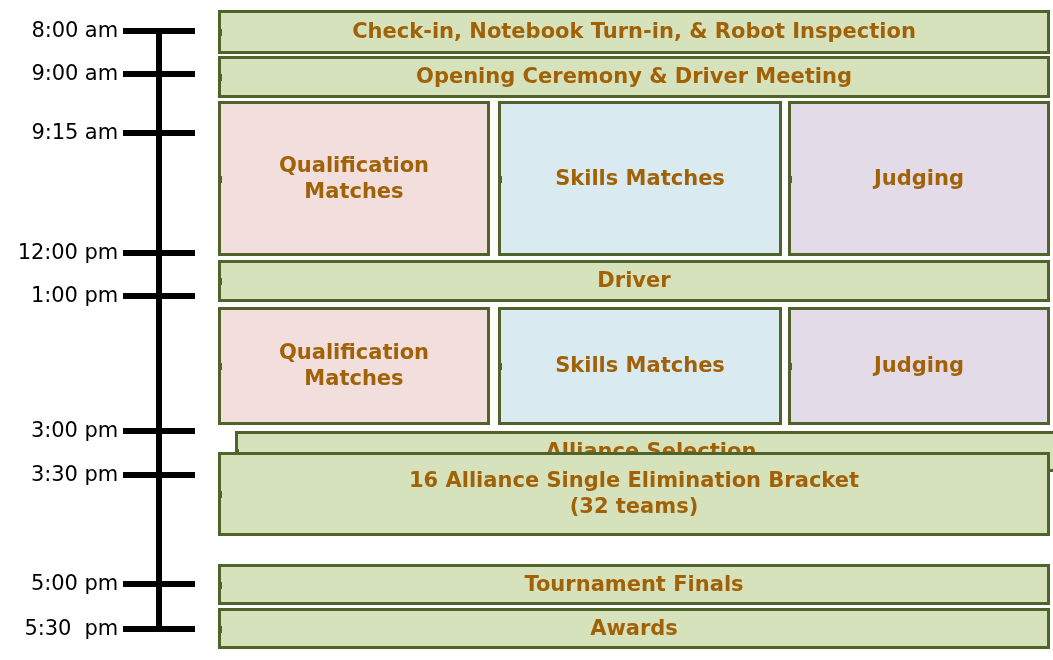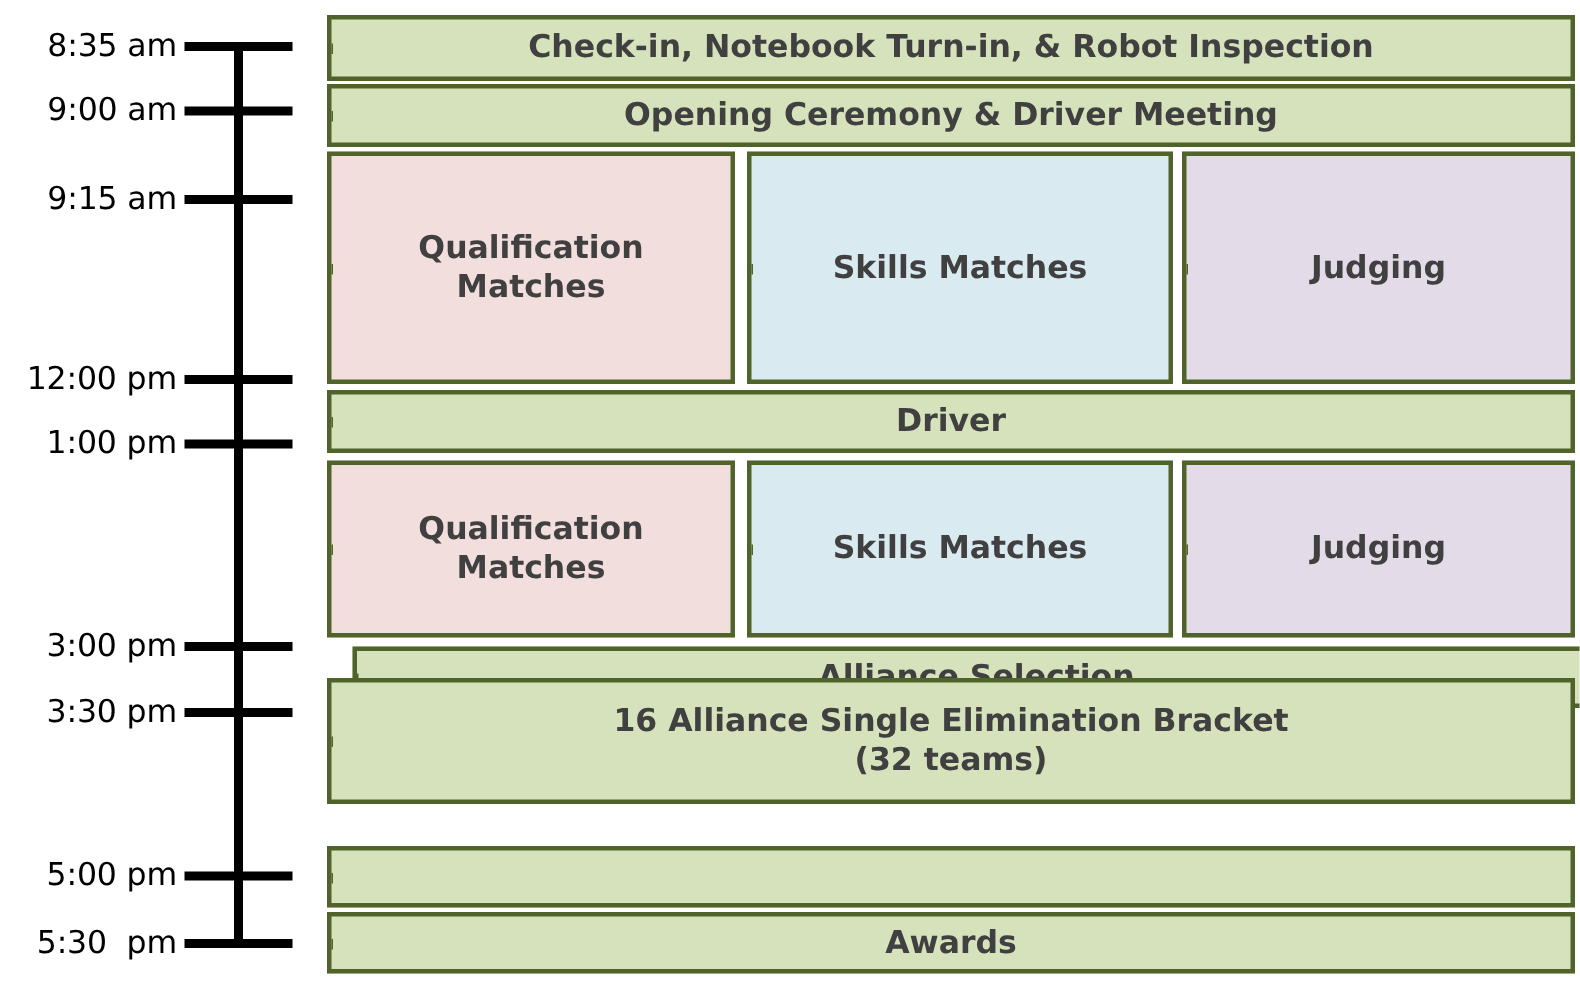--- a/index.html
+++ b/index.html
@@ -82,21 +82,21 @@
     position: absolute;
     top: 0;
     height: 100%;
     border: 3px solid #4F632A;
     display: flex;
     align-items: center;
     justify-content: center;
     text-align: center;
     font-weight: bold;
     font-size: 21px;
-    color: #404040;
+    color: #a16207;
     line-height: 1.22;
     padding: 0 6px;
     overflow: hidden;
   }
   .fill-green   { background: #D6E2BB; }
   .fill-pink    { background: #F2DEDC; }
   .fill-blue    { background: #DAEAF1; align-items: center; }
   .fill-purple  { background: #E3DCE8; }
 
   .block-label { display: block; white-space: pre-line; }
@@ -113,21 +113,21 @@
   }
 </style>
 </head>
 <body>
 
 <div id="schedule-root">
 
   <div id="timeline-axis">
       <div class="axis-spine" style="top: 31px; height: 598px;"></div>
       <div class="tick-row" style="top: 31px;">
-        <div class="tick-label">8:35 am</div>
+        <div class="tick-label">8:00 am</div>
         <div class="tick-line"></div>
       </div>
       <div class="tick-row" style="top: 74px;">
         <div class="tick-label">9:00 am</div>
         <div class="tick-line"></div>
       </div>
       <div class="tick-row" style="top: 133px;">
         <div class="tick-label">9:15 am</div>
         <div class="tick-line"></div>
       </div>
@@ -215,20 +215,21 @@
       <div class="event-row" style="top: 452px; height: 84px;">
         <div class="event-block fill-green" style="left: 0px; width: 832px;">
           <span class="connector-stub"></span>
           <span class="block-label">16 Alliance Single Elimination Bracket
 (32 teams)</span>
         </div>
       </div>
       <div class="event-row" style="top: 564px; height: 41px;">
         <div class="event-block fill-green" style="left: 0px; width: 832px;">
           <span class="connector-stub"></span>
+          <span class="block-label">Tournament Finals</span>
         </div>
       </div>
       <div class="event-row" style="top: 608px; height: 41px; border-radius: 15px;">
         <div class="event-block fill-green" style="left: 0px; width: 832px;">
           <span class="connector-stub"></span>
           <span class="block-label">Awards</span>
         </div>
       </div>
     </div>
 

